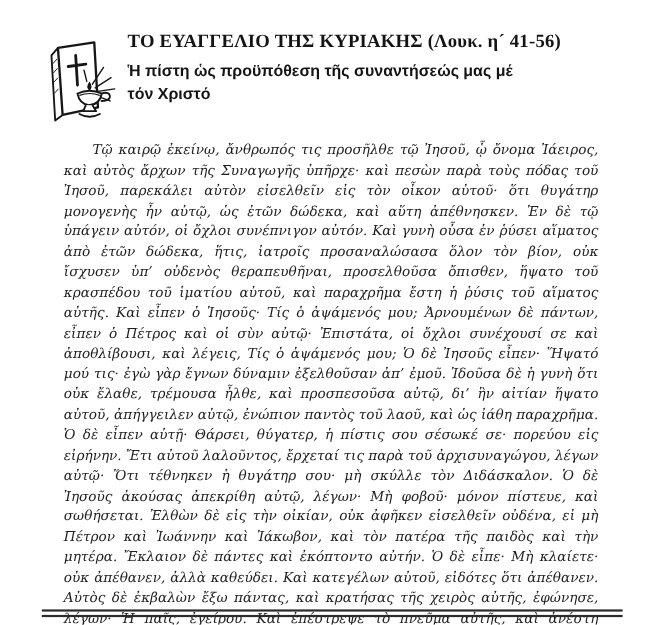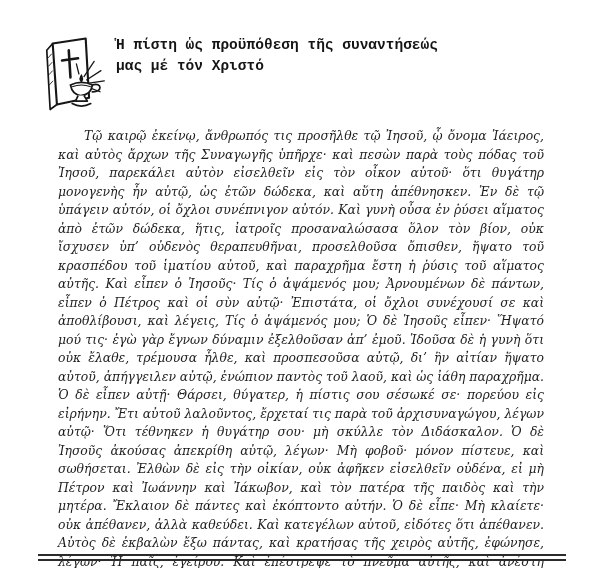--- a/index.html
+++ b/index.html
@@ -28,21 +28,21 @@
   .header-text { padding-top: 2px; }
   .title {
     font-family: "Liberation Serif", "DejaVu Serif", serif;
     font-weight: bold;
     font-size: 17px;
     letter-spacing: 0.2px;
     color: #141414;
     white-space: nowrap;
   }
   .subtitle {
-    font-family: Liberation Mono, monospace;
+    font-family: Liberation Sans, sans-serif;
     font-weight: bold;
     font-size: 14.5px;
     line-height: 1.45;
     max-width: 356px;
     margin-top: 7px;
     color: #141414;
   }
   .gospel {
     margin: 9px 56px 0 58px;
     font-style: italic;
@@ -93,20 +93,21 @@
         <path d="M38 64 Q49 60 60 64" stroke="#161616" stroke-width="1.2"></path>
 
         <path d="M62 62 C73 58 75 71 61 70" stroke="#161616" stroke-width="2"></path>
 
         <path d="M45 74.5 L42 81 L56 81 L52 74.5" fill="#ffffff" stroke="#161616" stroke-width="2" stroke-linejoin="round"></path>
         <path d="M38 84 Q49 90 60 84" stroke="#161616" stroke-width="2" stroke-linecap="round"></path>
       </svg>
     </div>
 
     <div class="header-text">
+      <div class="title">ΤΟ ΕΥΑΓΓΕΛΙΟ ΤΗΣ ΚΥΡΙΑΚΗΣ (Λουκ. η´ 41-56)</div>
       <div class="subtitle">Ἡ πίστη ὡς προϋπόθεση τῆς συναντήσεώς μας μέ τόν Χριστό</div>
     </div>
 
   </div>
 
   <p class="gospel">Τῷ καιρῷ ἐκείνῳ, ἄνθρωπός τις προσῆλθε τῷ Ἰησοῦ, ᾧ ὄνομα Ἰάειρος, καὶ αὐτὸς ἄρχων τῆς Συναγωγῆς ὑπῆρχε· καὶ πεσὼν παρὰ τοὺς πόδας τοῦ Ἰησοῦ, παρεκάλει αὐτὸν εἰσελθεῖν εἰς τὸν οἶκον αὐτοῦ· ὅτι θυγάτηρ μονογενὴς ἦν αὐτῷ, ὡς ἐτῶν δώδεκα, καὶ αὕτη ἀπέθνησκεν. Ἐν δὲ τῷ ὑπάγειν αὐτόν, οἱ ὄχλοι συνέπνιγον αὐτόν. Καὶ γυνὴ οὖσα ἐν ῥύσει αἵματος ἀπὸ ἐτῶν δώδεκα, ἥτις, ἰατροῖς προσαναλώσασα ὅλον τὸν βίον, οὐκ ἴσχυσεν ὑπ’ οὐδενὸς θεραπευθῆναι, προσελθοῦσα ὄπισθεν, ἥψατο τοῦ κρασπέδου τοῦ ἱματίου αὐτοῦ, καὶ παραχρῆμα ἔστη ἡ ῥύσις τοῦ αἵματος αὐτῆς. Καὶ εἶπεν ὁ Ἰησοῦς· Τίς ὁ ἁψάμενός μου; Ἀρνουμένων δὲ πάντων, εἶπεν ὁ Πέτρος καὶ οἱ σὺν αὐτῷ· Ἐπιστάτα, οἱ ὄχλοι συνέχουσί σε καὶ ἀποθλίβουσι, καὶ λέγεις, Τίς ὁ ἁψάμενός μου; Ὁ δὲ Ἰησοῦς εἶπεν· Ἥψατό μού τις· ἐγὼ γὰρ ἔγνων δύναμιν ἐξελθοῦσαν ἀπ’ ἐμοῦ. Ἰδοῦσα δὲ ἡ γυνὴ ὅτι οὐκ ἔλαθε, τρέμουσα ἦλθε, καὶ προσπεσοῦσα αὐτῷ, δι’ ἣν αἰτίαν ἥψατο αὐτοῦ, ἀπήγγειλεν αὐτῷ, ἐνώπιον παντὸς τοῦ λαοῦ, καὶ ὡς ἰάθη παραχρῆμα. Ὁ δὲ εἶπεν αὐτῇ· Θάρσει, θύγατερ, ἡ πίστις σου σέσωκέ σε· πορεύου εἰς εἰρήνην. Ἔτι αὐτοῦ λαλοῦντος, ἔρχεταί τις παρὰ τοῦ ἀρχισυναγώγου, λέγων αὐτῷ· Ὅτι τέθνηκεν ἡ θυγάτηρ σου· μὴ σκύλλε τὸν Διδάσκαλον. Ὁ δὲ Ἰησοῦς ἀκούσας ἀπεκρίθη αὐτῷ, λέγων· Μὴ φοβοῦ· μόνον πίστευε, καὶ σωθήσεται. Ἐλθὼν δὲ εἰς τὴν οἰκίαν, οὐκ ἀφῆκεν εἰσελθεῖν οὐδένα, εἰ μὴ Πέτρον καὶ Ἰωάννην καὶ Ἰάκωβον, καὶ τὸν πατέρα τῆς παιδὸς καὶ τὴν μητέρα. Ἔκλαιον δὲ πάντες καὶ ἐκόπτοντο αὐτήν. Ὁ δὲ εἶπε· Μὴ κλαίετε· οὐκ ἀπέθανεν, ἀλλὰ καθεύδει. Καὶ κατεγέλων αὐτοῦ, εἰδότες ὅτι ἀπέθανεν. Αὐτὸς δὲ ἐκβαλὼν ἔξω πάντας, καὶ κρατήσας τῆς χειρὸς αὐτῆς, ἐφώνησε, λέγων· Ἡ παῖς, ἐγείρου. Καὶ ἐπέστρεψε τὸ πνεῦμα αὐτῆς, καὶ ἀνέστη παραχρῆμα, καὶ διέταξεν αὐτῇ δοθῆναι φαγεῖν. Καὶ ἐξέστησαν οἱ γονεῖς αὐτῆς. Ὁ δὲ παρήγγειλεν αὐτοῖς, μηδενὶ εἰπεῖν τὸ γεγονός.</p>
 
   <div class="double-rule"></div>
 
 </div>

